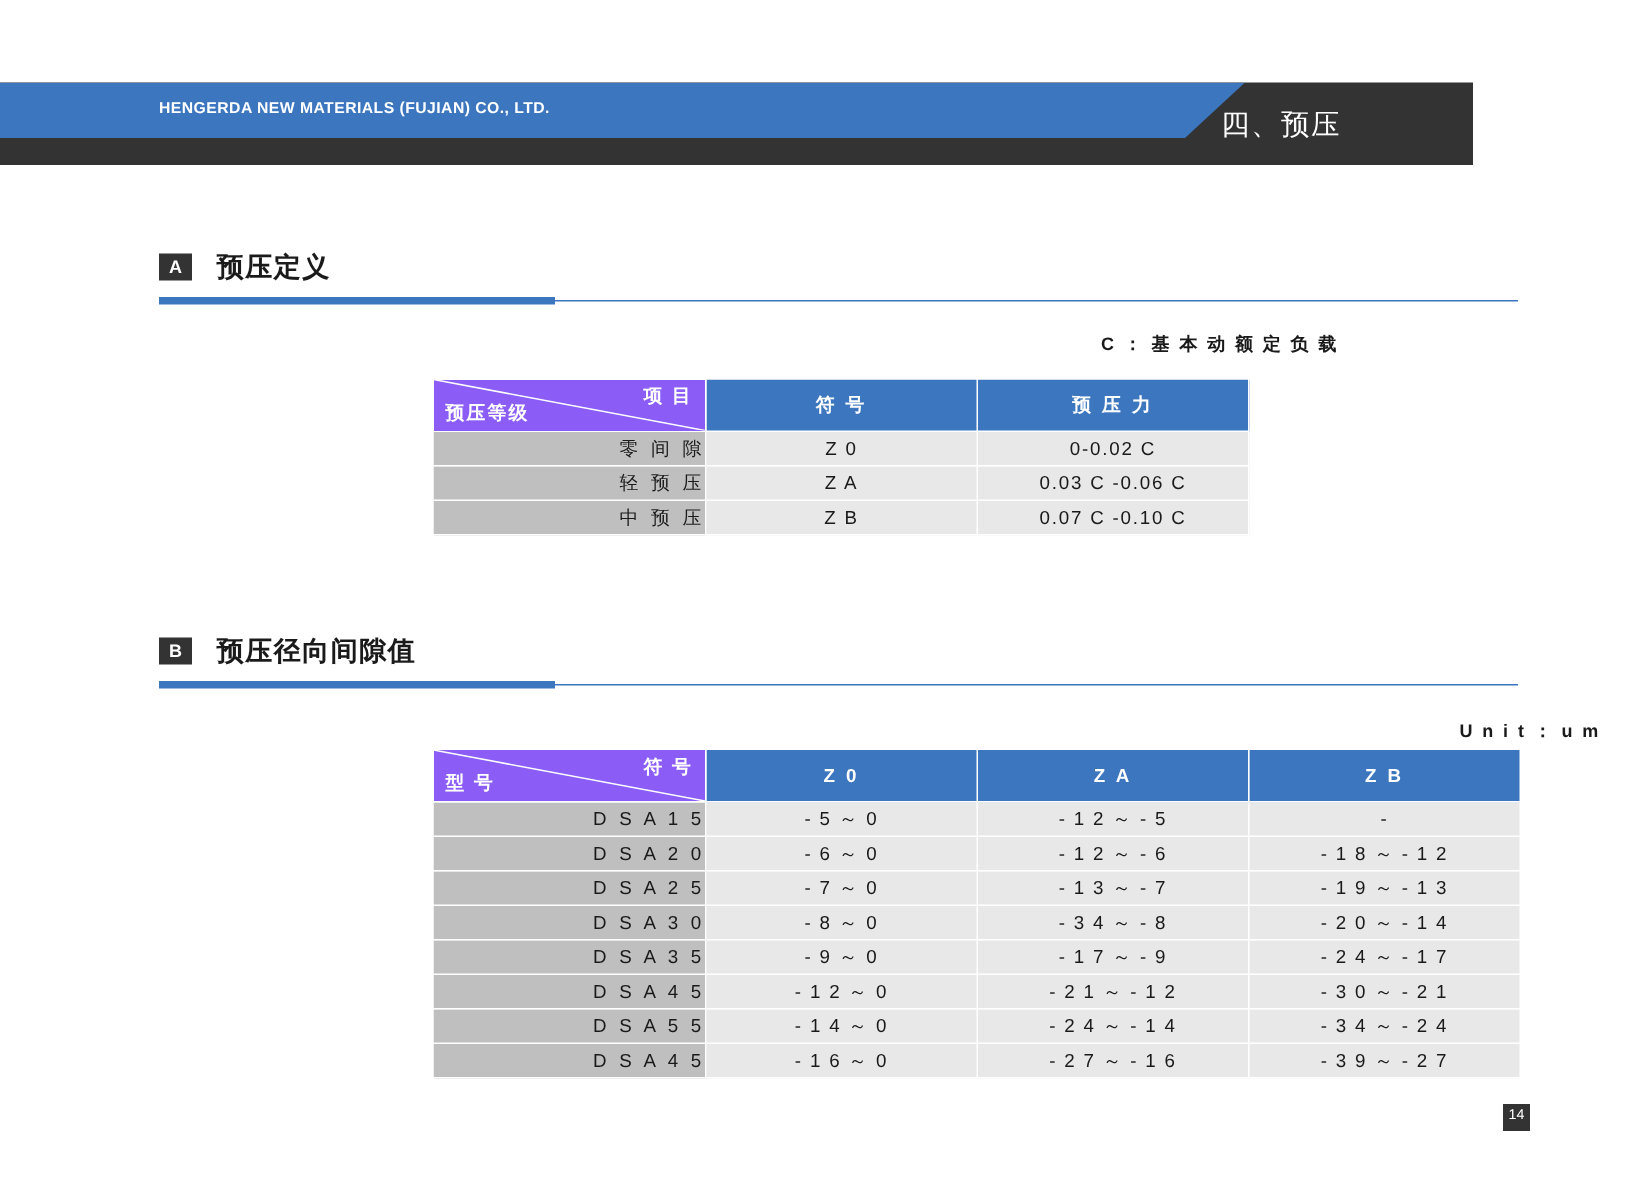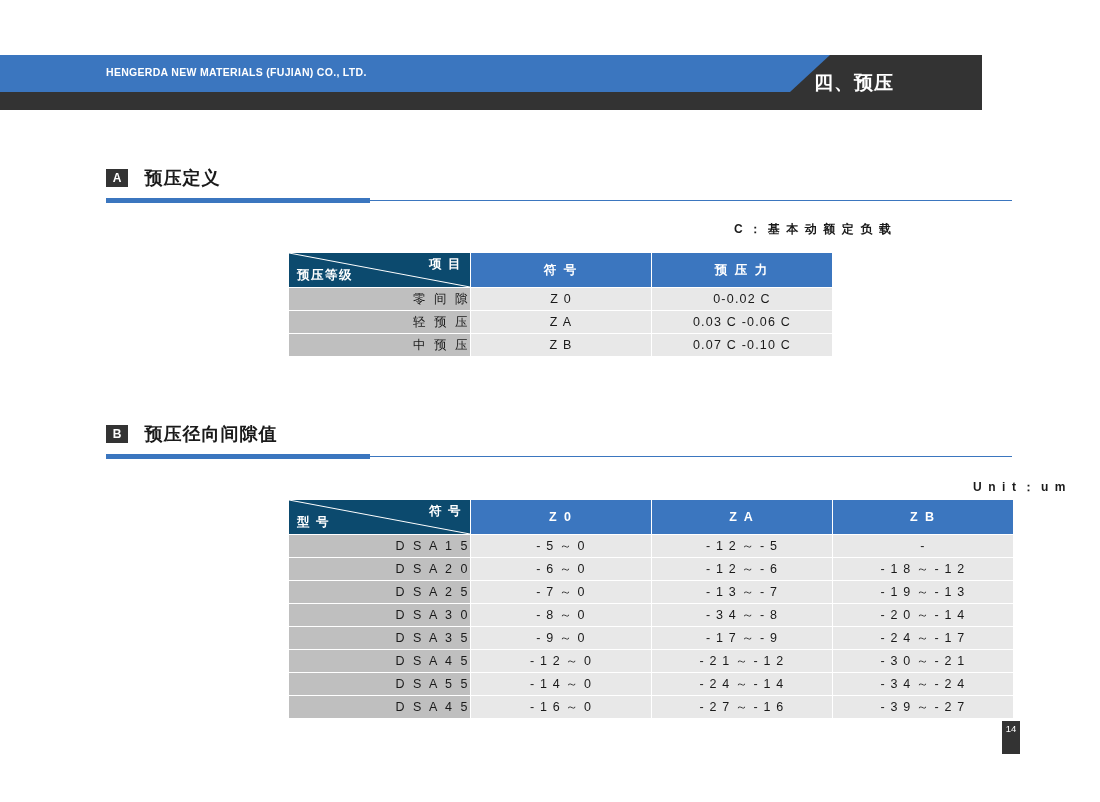--- a/index.html
+++ b/index.html
@@ -43,21 +43,21 @@
     font-weight: bold;
     letter-spacing: 0.3px;
     white-space: nowrap;
   }
   .header-title {
     position: absolute;
     top: 15px;
     right: 88px;
     color: #ffffff;
     font-size: 19px;
-    font-weight: bold;
+    font-weight: normal;
     letter-spacing: 1px;
     white-space: nowrap;
   }
 
   
   .section {
     position: absolute;
     left: 106px;
   }
   .section-badge {
@@ -130,21 +130,21 @@
     padding: 0;
   }
   .hdr {
     background: #3b76bf;
     color: #ffffff;
     height: 34px;
     font-weight: bold;
     letter-spacing: 2px;
   }
   .corner {
-    background: #0c4a6e;
+    background: #8b5cf6;
     position: relative;
     height: 34px;
     padding: 0;
   }
   .corner .diag {
     position: absolute;
     left: 0;
     top: 0;
     width: 100%;
     height: 100%;
@@ -181,21 +181,21 @@
     background: #e8e8e8;
     height: 22px;
   }
 
   
   .page-num {
     position: absolute;
     right: 80px;
     bottom: 48px;
     width: 18px;
-    height: 33px;
+    height: 18px;
     background: #333333;
     color: #ffffff;
     font-size: 9.5px;
     text-align: center;
     line-height: 15px;
   }
 </style>
 </head>
 <body>
 

